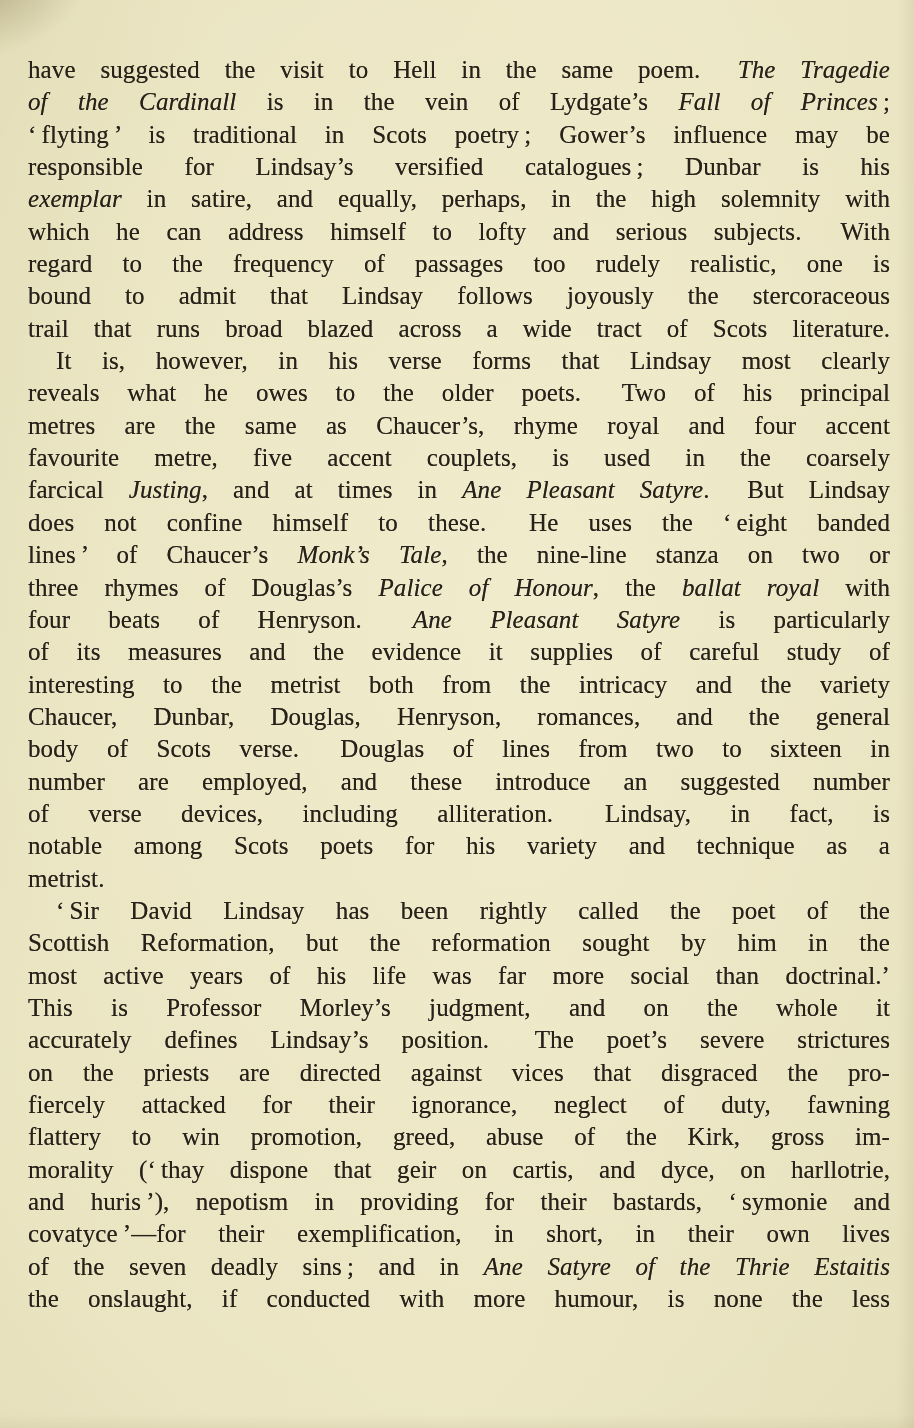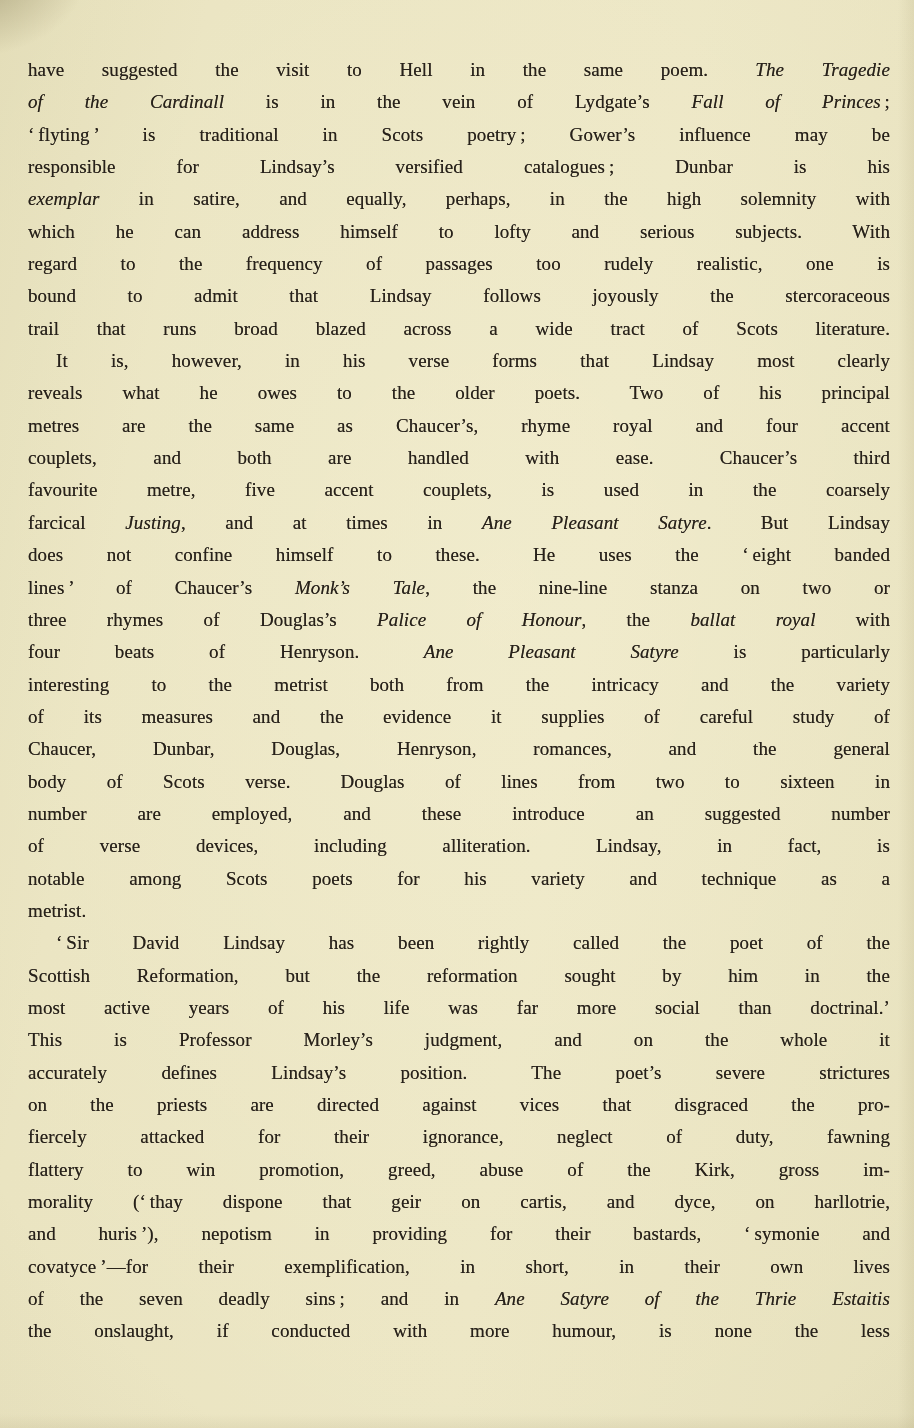--- a/index.html
+++ b/index.html
@@ -27,21 +27,21 @@
     position: absolute; left: 0; bottom: 0; width: 100%; height: 14px;
     background: linear-gradient(to bottom, rgba(140,128,85,0) 0%, rgba(140,128,85,0.10) 100%);
     pointer-events: none;
   }
   .text-block {
     position: absolute;
     left: 28px;
     top: 54px;
     width: 862px;
     font-family: "Liberation Serif", "DejaVu Serif", serif;
-    font-size: 19px;
+    font-size: 25px;
     color: #27211a;
     text-shadow: 0 0 0.5px rgba(39,33,26,0.65);
     letter-spacing: 0.1px;
   }
   .line {
     height: 32.35px;
     line-height: 32.35px;
     text-align: justify;
     text-align-last: justify;
     overflow: hidden;
@@ -64,29 +64,28 @@
       <div class="line"><span>‘ flyting ’ is traditional in Scots poetry ; Gower’s influence may be</span></div>
       <div class="line"><span>responsible for Lindsay’s versified catalogues ; Dunbar is his</span></div>
       <div class="line"><span class="it">exemplar</span><span> in satire, and equally, perhaps, in the high solemnity with</span></div>
       <div class="line"><span>which he can address himself to lofty and serious subjects.  With</span></div>
       <div class="line"><span>regard to the frequency of passages too rudely realistic, one is</span></div>
       <div class="line"><span>bound to admit that Lindsay follows joyously the stercoraceous</span></div>
       <div class="line"><span>trail that runs broad blazed across a wide tract of Scots literature.</span></div>
       <div class="line indent"><span>It is, however, in his verse forms that Lindsay most clearly</span></div>
       <div class="line"><span>reveals what he owes to the older poets.  Two of his principal</span></div>
       <div class="line"><span>metres are the same as Chaucer’s, rhyme royal and four accent</span></div>
-      <div class="line"><span>couplets, and both are handled with ease.  Chaucer’s third</span></div>
       <div class="line"><span>favourite metre, five accent couplets, is used in the coarsely</span></div>
       <div class="line"><span>farcical </span><span class="it">Justing</span><span>, and at times in </span><span class="it">Ane Pleasant Satyre</span><span>.  But Lindsay</span></div>
       <div class="line"><span>does not confine himself to these.  He uses the ‘ eight banded</span></div>
       <div class="line"><span>lines ’ of Chaucer’s </span><span class="it">Monk’s Tale</span><span>, the nine-line stanza on two or</span></div>
       <div class="line"><span>three rhymes of Douglas’s </span><span class="it">Palice of Honour</span><span>, the </span><span class="it">ballat royal</span><span> with</span></div>
       <div class="line"><span>four beats of Henryson.  </span><span class="it">Ane Pleasant Satyre</span><span> is particularly</span></div>
+      <div class="line"><span>of its measures and the evidence it supplies of careful study of</span></div>
       <div class="line"><span>interesting to the metrist both from the intricacy and the variety</span></div>
-      <div class="line"><span>of its measures and the evidence it supplies of careful study of</span></div>
       <div class="line"><span>Chaucer, Dunbar, Douglas, Henryson, romances, and the general</span></div>
       <div class="line"><span>body of Scots verse.  Douglas of lines from two to sixteen in</span></div>
       <div class="line"><span>number are employed, and these introduce an suggested number</span></div>
       <div class="line"><span>of verse devices, including alliteration.  Lindsay, in fact, is</span></div>
       <div class="line"><span>notable among Scots poets for his variety and technique as a</span></div>
       <div class="line no-just"><span>metrist.</span></div>
       <div class="line indent"><span>‘ Sir David Lindsay has been rightly called the poet of the</span></div>
       <div class="line"><span>Scottish Reformation, but the reformation sought by him in the</span></div>
       <div class="line"><span>most active years of his life was far more social than doctrinal.’</span></div>
       <div class="line"><span>This is Professor Morley’s judgment, and on the whole it</span></div>

